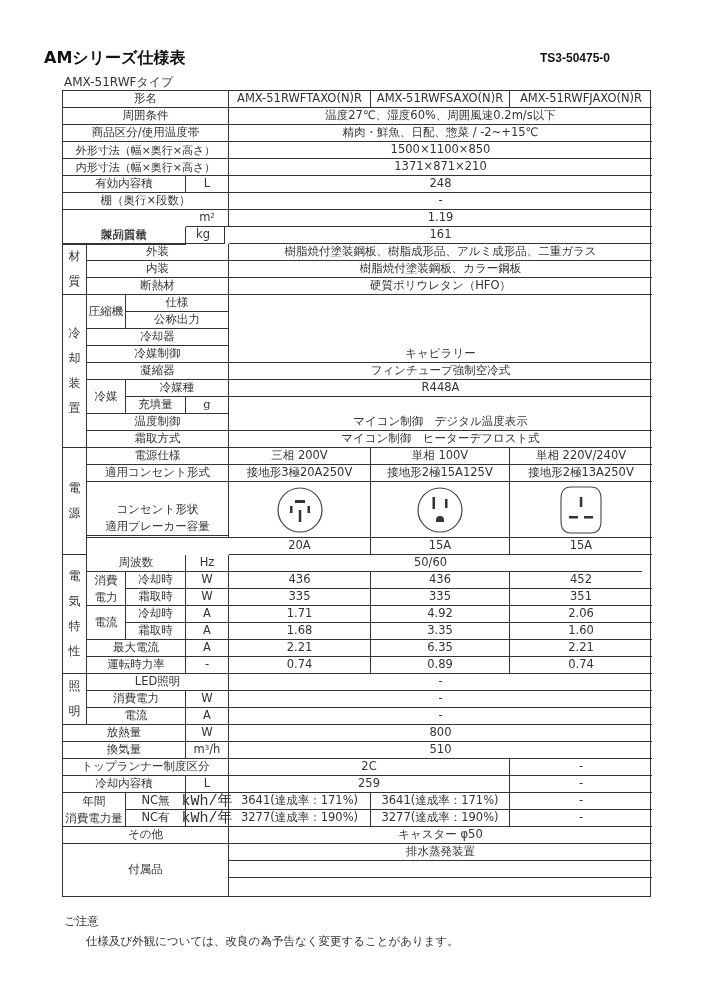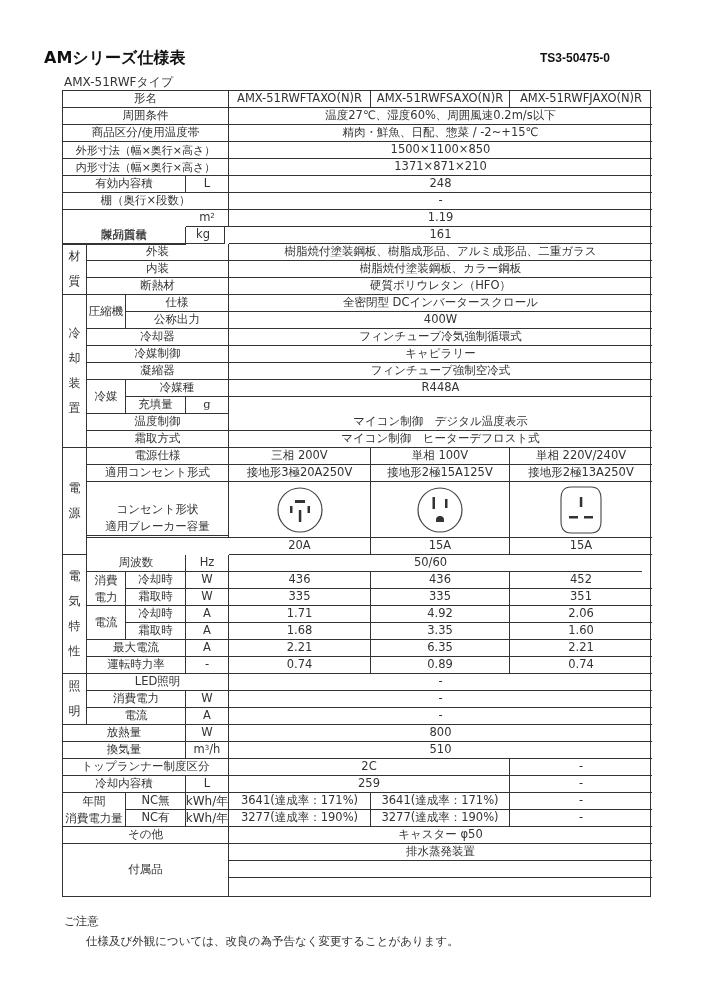--- a/index.html
+++ b/index.html
@@ -5,21 +5,21 @@
   html,body{margin:0;padding:0;background:#fff;}
   body{width:707px;height:1000px;position:relative;overflow:hidden;font-family:"DejaVu Sans","Liberation Sans",sans-serif;color:#222;}
   .title{position:absolute;left:44px;top:48px;font-size:16px;font-weight:bold;color:#111;}
   .docno{position:absolute;left:540px;top:51px;font-size:12px;font-weight:bold;color:#111;font-family:"Liberation Sans","DejaVu Sans",sans-serif;}
   .subtitle{position:absolute;left:64px;top:74px;font-size:12px;color:#333;}
   .tbl{position:absolute;left:62px;top:90px;width:589px;height:807px;border:1.6px solid #333;box-sizing:border-box;}
   .c{position:absolute;box-sizing:border-box;border-right:1px solid #333;border-bottom:1px solid #333;display:flex;align-items:center;justify-content:center;font-size:11.5px;line-height:1;white-space:nowrap;color:#333;text-align:center;}
   .c.nr{border-right:none;}
   .c.nb{border-bottom:none;}
   .c.vert{flex-direction:column;font-size:12px;line-height:25px;}
-  .c.small{font-size:12px;}
+  .c.small{font-size:15px;font-family:Liberation Mono, monospace;}
   sup{font-size:7px;vertical-align:top;position:relative;top:-2px;}
   .note-h{position:absolute;left:64px;top:914px;font-size:11.5px;color:#333;}
   .note-b{position:absolute;left:86px;top:934px;font-size:11.5px;color:#333;}
   svg{display:block;}
 </style>
 </head>
 <body>
 
 <div class="title">AMシリーズ仕様表</div>
 <div class="docno">TS3-50475-0</div>
@@ -74,26 +74,23 @@
   <div class="c nr" style="left:166px;top:187px;width:423px;height:17px;">硬質ポリウレタン（HFO）</div>
 
   <div class="c vert" style="left:0;top:204px;width:24px;height:153px;">
       <span>冷</span>
       <span>却</span>
       <span>装</span>
       <span>置</span>
     </div>
   <div class="c" style="left:24px;top:204px;width:39px;height:34px;">圧縮機</div>
   <div class="c" style="left:63px;top:204px;width:103px;height:17px;">仕様</div>
-  <div class="c nr" style="left:166px;top:204px;width:423px;height:17px;">全密閉型 DCインバータースクロール</div>
   <div class="c" style="left:63px;top:221px;width:103px;height:17px;">公称出力</div>
-  <div class="c nr" style="left:166px;top:221px;width:423px;height:17px;">400W</div>
 
   <div class="c" style="left:24px;top:238px;width:142px;height:17px;">冷却器</div>
-  <div class="c nr" style="left:166px;top:238px;width:423px;height:17px;">フィンチューブ冷気強制循環式</div>
   <div class="c" style="left:24px;top:255px;width:142px;height:17px;">冷媒制御</div>
   <div class="c nr" style="left:166px;top:255px;width:423px;height:17px;">キャピラリー</div>
   <div class="c" style="left:24px;top:272px;width:142px;height:17px;">凝縮器</div>
   <div class="c nr" style="left:166px;top:272px;width:423px;height:17px;">フィンチューブ強制空冷式</div>
 
   <div class="c" style="left:24px;top:289px;width:39px;height:34px;">冷媒</div>
   <div class="c" style="left:63px;top:289px;width:103px;height:17px;">冷媒種</div>
   <div class="c nr" style="left:166px;top:289px;width:423px;height:17px;">R448A</div>
   <div class="c" style="left:63px;top:306px;width:60px;height:17px;">充填量</div>
   <div class="c" style="left:123px;top:306px;width:43px;height:17px;font-family:'DejaVu Serif',serif;">g</div>

